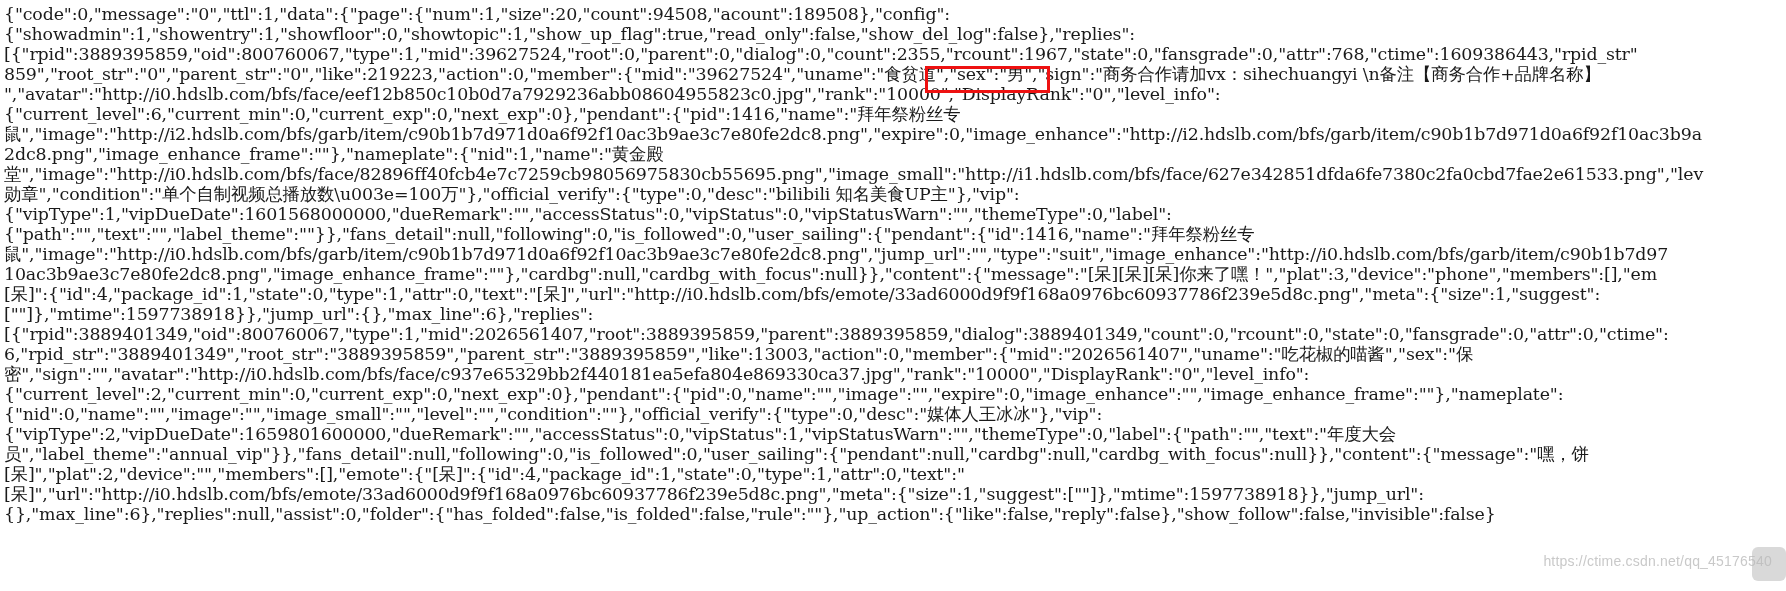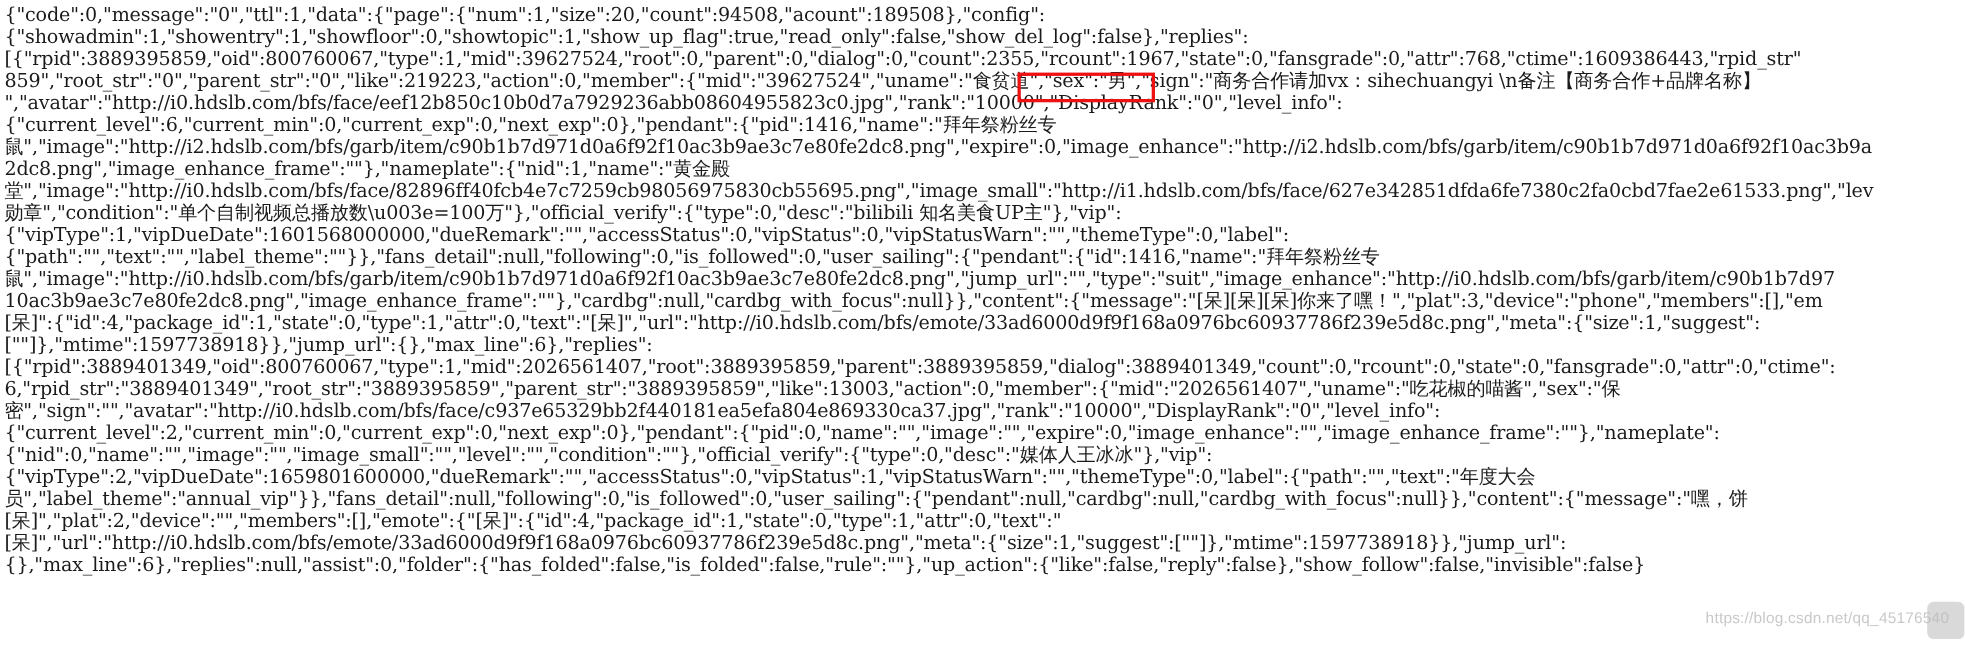--- a/index.html
+++ b/index.html
@@ -94,16 +94,16 @@
       <span class="code-line">{"nid":0,"name":"","image":"","image_small":"","level":"","condition":""},"official_verify":{"type":0,"desc":"媒体人王冰冰"},"vip":</span>
       <span class="code-line">{"vipType":2,"vipDueDate":1659801600000,"dueRemark":"","accessStatus":0,"vipStatus":1,"vipStatusWarn":"","themeType":0,"label":{"path":"","text":"年度大会</span>
       <span class="code-line">员","label_theme":"annual_vip"}},"fans_detail":null,"following":0,"is_followed":0,"user_sailing":{"pendant":null,"cardbg":null,"cardbg_with_focus":null}},"content":{"message":"嘿，饼</span>
       <span class="code-line">[呆]","plat":2,"device":"","members":[],"emote":{"[呆]":{"id":4,"package_id":1,"state":0,"type":1,"attr":0,"text":"</span>
       <span class="code-line">[呆]","url":"http://i0.hdslb.com/bfs/emote/33ad6000d9f9f168a0976bc60937786f239e5d8c.png","meta":{"size":1,"suggest":[""]},"mtime":1597738918}},"jump_url":</span>
       <span class="code-line">{},"max_line":6},"replies":null,"assist":0,"folder":{"has_folded":false,"is_folded":false,"rule":""},"up_action":{"like":false,"reply":false},"show_follow":false,"invisible":false}</span>
     </div>
 
   <div class="annotation-box"></div>
 
-  <div class="watermark">https://blog.csdn.net/qq_45176540</div>
+  <div class="watermark">https://ctime.csdn.net/qq_45176540</div>
   <div class="watermark-badge"></div>
 
 </div>
 
 </body></html>

